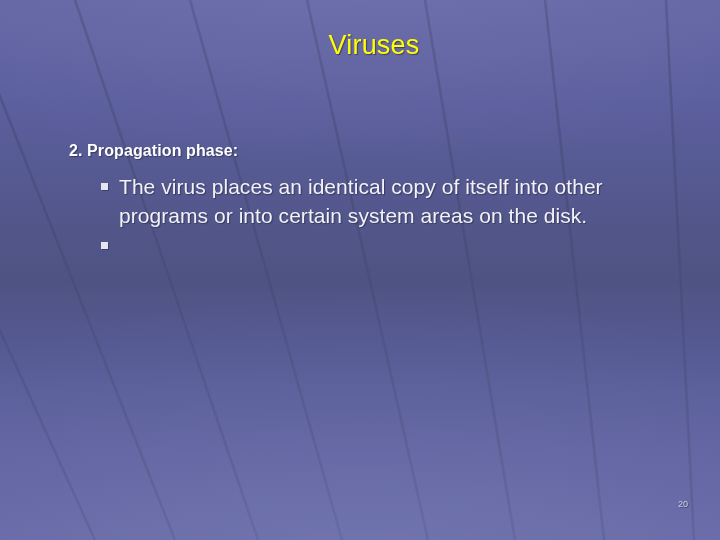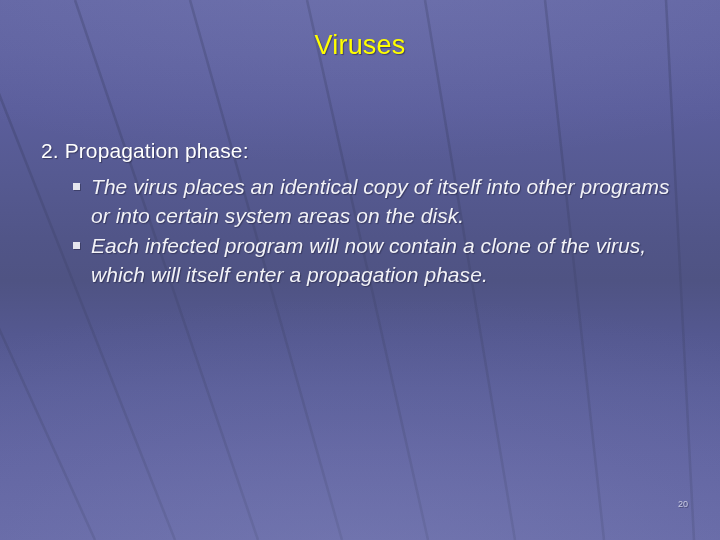--- a/index.html
+++ b/index.html
@@ -54,20 +54,21 @@
         rgba(150,155,205,0.22) 0%,
         rgba(0,0,0,0) 70%);
     pointer-events: none;
   }
 
   
 
   .content {
     position: absolute;
     inset: 0;
+    margin-left: 28px;
   }
 
   .slide-title {
     position: absolute;
     top: 28px;
     left: 0;
     right: 0;
     text-align: center;
     font-size: 27px;
     line-height: 34px;
@@ -77,34 +78,33 @@
   }
 
   .body-block {
     position: absolute;
     top: 136px;
     left: 41px;
     right: 30px;
   }
 
   .lead-line {
-    font-size: 21px;
+    font-size: 16px;
     line-height: 29px;
-    font-weight: normal;
+    font-weight: bold;
     color: #ffffff;
     letter-spacing: 0.1px;
     text-shadow: 1px 1px 1px rgba(35,35,65,0.6);
     margin: 0 0 7px 0;
   }
 
   .bullet-list {
     list-style: none;
     margin: 0;
     padding: 0 0 0 32px;
-    font-style: italic;
   }
 
   .bullet-item {
     position: relative;
     font-size: 21px;
     line-height: 29px;
     color: #f2f2f7;
     letter-spacing: 0.05px;
     text-shadow: 1px 1px 1px rgba(35,35,65,0.55);
     padding-left: 18px;
@@ -202,21 +202,20 @@
 
       <p class="lead-line">2. Propagation phase:</p>
 
       <ul class="bullet-list">
         <li class="bullet-item">
           <span class="bullet-marker"></span>
           <span>The virus places an identical copy of itself into other programs or into certain system areas on the disk.</span>
         </li>
         <li class="bullet-item">
           <span class="bullet-marker"></span>
-          <span>Each infected program will now contain a clone of the virus, which will itself enter a propagation phase.</span>
         </li>
       </ul>
 
     </div>
 
     <div class="page-number">20</div>
 
   </div>
 </div>
 

